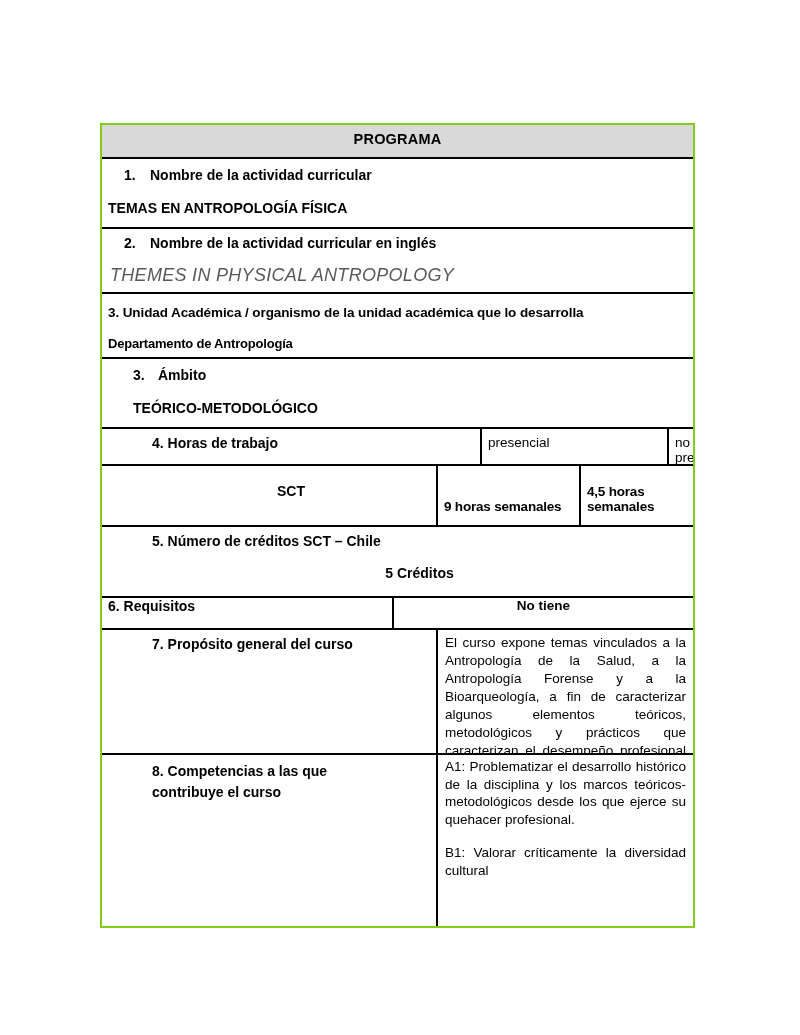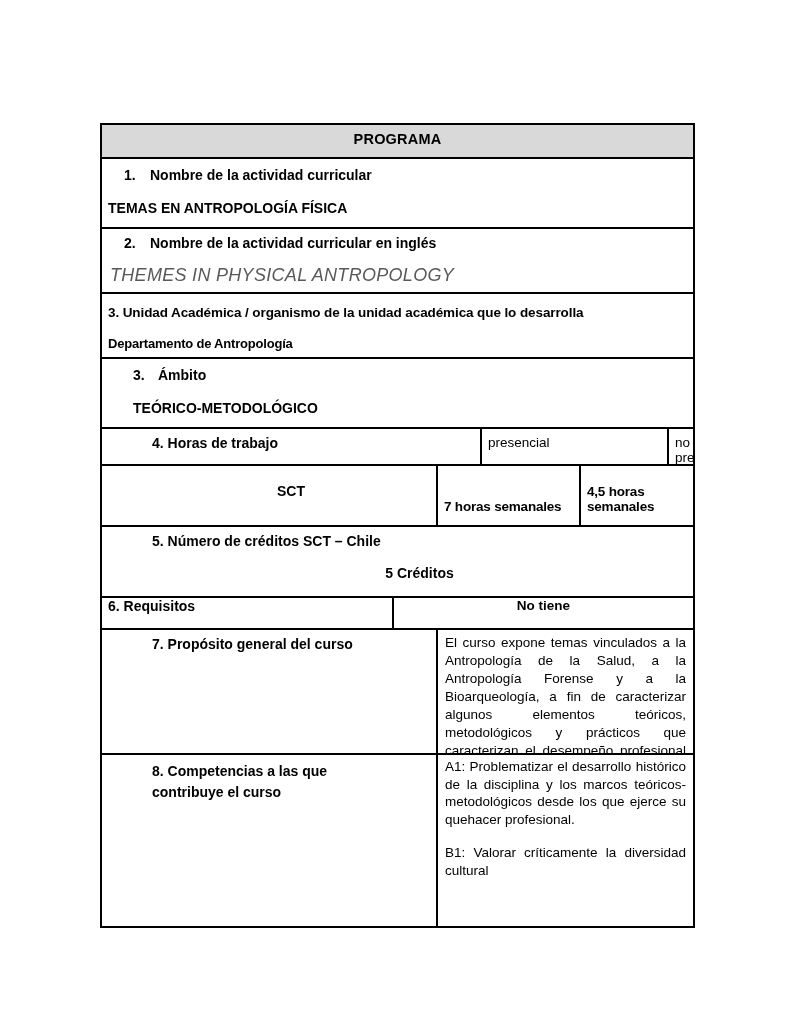--- a/index.html
+++ b/index.html
@@ -7,21 +7,21 @@
     position:relative;
     width:800px; height:1035px;
     background:#ffffff;
     font-family:"Liberation Sans","DejaVu Sans",sans-serif;
     color:#000;
     overflow:hidden;
   }
   .tbl {
     position:absolute; left:100px; top:123px;
     width:595px;
-    border:2px solid #000000;
+    border:2px solid #84cc16;
     box-sizing:border-box;
     background:#fff;
   }
   .row { display:flex; border-top:2px solid #000; box-sizing:border-box; overflow:hidden; }
   .row:first-child { border-top:none; }
   .cell { box-sizing:border-box; overflow:hidden; }
   .cell + .cell { border-left:2px solid #000; }
   .full { width:100%; }
   .c1 { width:290px; flex:0 0 290px; }
   .c2-3col { width:143px; flex:0 0 143px; }
@@ -133,21 +133,21 @@
       <div class="cell c3-3col cell-top6">
         <div class="plain pad6">no presencial</div>
       </div>
     </div>
 
     <div class="row r7">
       <div class="cell c1 cell-top6">
         <div class="sct">SCT</div>
       </div>
       <div class="cell c2-3col bottom-cell">
-        <span>7 horas semanales</span>
+        <span>9 horas semanales</span>
       </div>
       <div class="cell c3-3col bottom-cell">
         <span>4,5 horas semanales</span>
       </div>
     </div>
 
     <div class="row r8">
       <div class="cell full cell-top6">
         <div class="h pad6">5. Número de créditos SCT – Chile</div>
         <div class="center-val g16">5 Créditos</div>

